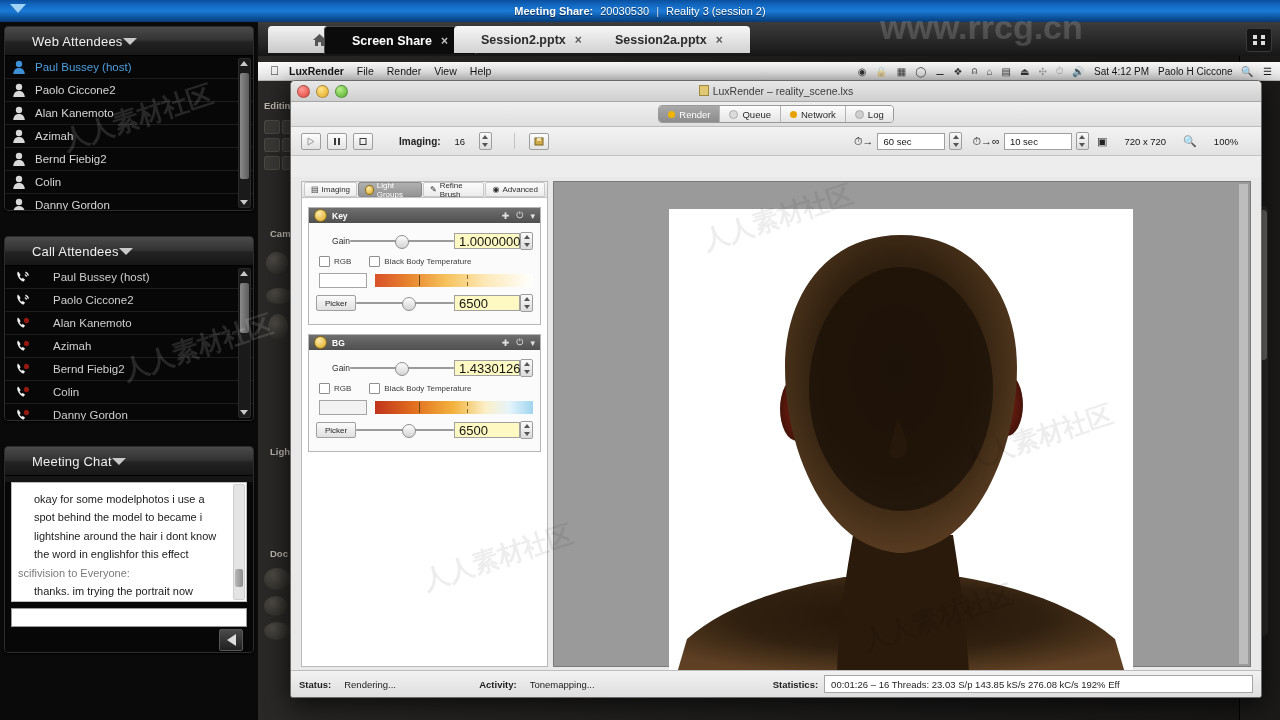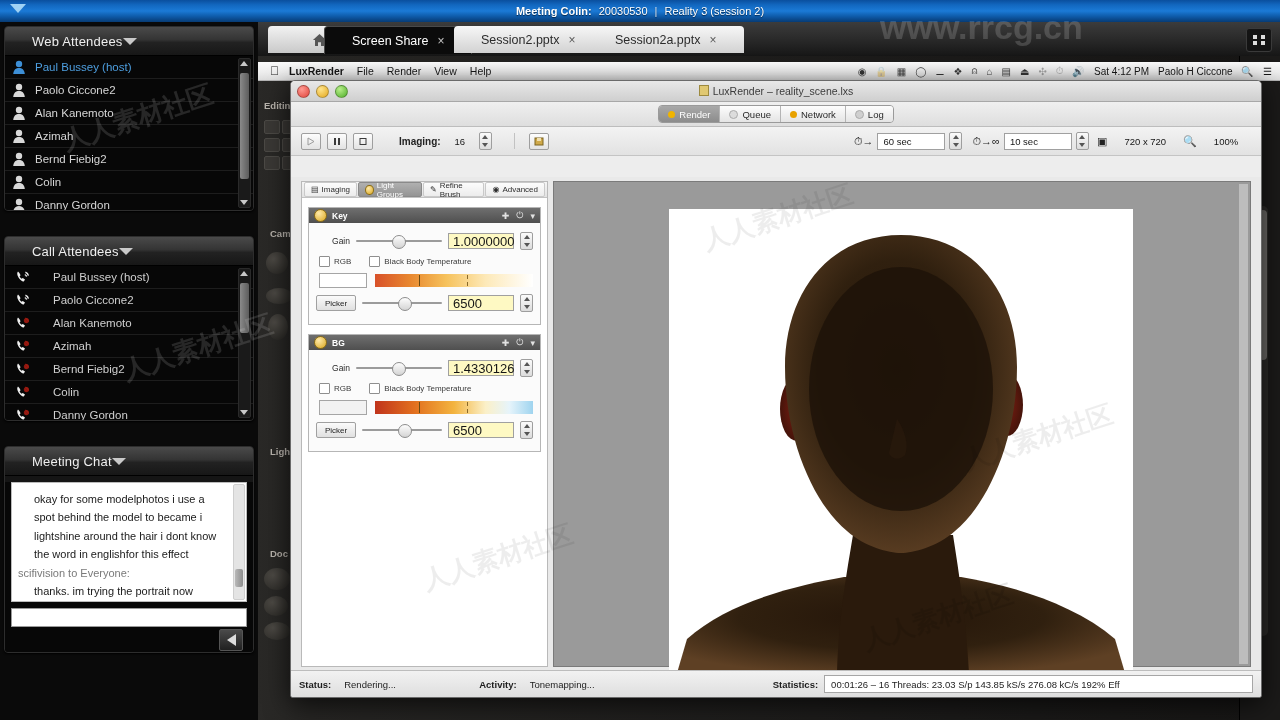--- a/index.html
+++ b/index.html
@@ -46,21 +46,21 @@
   #chat-send{position:absolute;right:10px;bottom:8px;width:22px;height:20px;
     background:linear-gradient(to bottom,#4a4a4a,#202020);border:1px solid #555;border-radius:2px;
     display:flex;align-items:center;justify-content:center;}
   #chat-send i{width:0;height:0;border-top:6px solid transparent;border-bottom:6px solid transparent;border-right:9px solid #dcdcdc;display:block;}
 
   
   #sharearea{position:absolute;left:258px;top:22px;width:1022px;height:698px;background:#111;}
   #tabbar{position:absolute;left:0;top:0;width:1022px;height:34px;
     background:linear-gradient(to bottom,#3c3c3c,#262626 60%,#161616);border-bottom:1px solid #000;}
   .tab{position:absolute;top:4px;height:27px;display:flex;align-items:center;gap:9px;padding:0 27px;
-    border-radius:4px 4px 0 0;font-size:12.5px;}
+    border-radius:4px 4px 0 0;font-size:12.5px;font-weight:bold;}
   .tab.home{left:10px;width:48px;justify-content:center;
     background:linear-gradient(to bottom,#f2f2f2,#c9c9c9);}
   .tab.active{background:#0b0b0b;color:#fff;border:1px solid #4a4a4a;border-bottom:none;}
   .tab.inactive{background:linear-gradient(to bottom,#f7f7f7,#d2d2d2);color:#2c2c2c;}
   .tab .x{font-size:12px;opacity:.75;}
   .home-ico{width:15px;height:14px;display:block;}
   #expand-btn{position:absolute;right:8px;top:6px;width:24px;height:22px;background:#141414;border:1px solid #3a3a3a;border-radius:3px;
     display:flex;align-items:center;justify-content:center;}
 
   
@@ -121,21 +121,21 @@
   .lgtabs{height:15px;background:linear-gradient(to bottom,#f5f5f5,#e2e2e2);border-bottom:1px solid #c2c2c2;display:flex;align-items:center;gap:1px;padding:0 2px;}
   .lgtab{display:flex;align-items:center;gap:3px;font-size:8px;color:#2d2d2d;padding:0 6px;height:13px;border:1px solid #c9c9c9;border-radius:2px;
     background:linear-gradient(to bottom,#fcfcfc,#ececec);}
   .lgtab.on{background:linear-gradient(to bottom,#b0b0b0,#949494);color:#fff;border-color:#8a8a8a;}
 
   .lgroup{margin:9px 6px 0 6px;border:1px solid #b6b6b6;background:#fbfbfb;}
   .lghead{height:15px;background:linear-gradient(to bottom,#6f6f6f,#4f4f4f);display:flex;align-items:center;padding:0 5px;gap:5px;}
   .lghead .nm{font-size:8.5px;color:#fff;font-weight:bold;}
   .lghead .acts{margin-left:auto;display:flex;gap:7px;align-items:center;color:#e2e2e2;font-size:9px;}
   .bulb{width:11px;height:11px;border-radius:50%;background:radial-gradient(circle at 35% 30%,#ffe9a8,#d9a721);border:1px solid #8c6d14;}
-  .lgrow{display:flex;align-items:center;gap:6px;padding:3px 7px;}
+  .lgrow{display:flex;align-items:center;padding:3px 7px;}
   .lgrow .lab{font-size:8.5px;color:#2c2c2c;width:34px;text-align:right;}
   .slider{flex:1;height:14px;position:relative;}
   .slider .trk{position:absolute;left:0;right:0;top:6px;height:2px;background:#9b9b9b;border-radius:1px;}
   .slider .kn{position:absolute;top:1px;width:12px;height:12px;border-radius:50%;background:linear-gradient(to bottom,#fdfdfd,#d4d4d4);border:1px solid #8d8d8d;}
   .valbox{width:56px;height:14px;border:1px solid #a0a0a0;background:#fef9c3;font-size:13px;display:flex;align-items:center;padding:0 4px;color:#151515;}
   .chk{width:9px;height:9px;border:1px solid #8f8f8f;background:#fff;border-radius:1px;display:inline-block;}
   .cklab{font-size:8px;color:#3a3a3a;}
   .swatch{width:46px;height:13px;border:1px solid #a5a5a5;background:#fff;}
   .tempbar{flex:1;height:13px;position:relative;}
   .pickbtn{width:38px;height:14px;border:1px solid #a0a0a0;border-radius:2px;background:linear-gradient(to bottom,#fbfbfb,#e0e0e0);
@@ -156,21 +156,21 @@
   .wm.dk{color:rgba(0,0,0,.07);}
   #wm-url{position:absolute;left:880px;top:8px;font-size:34px;font-weight:bold;color:rgba(255,255,255,.16);z-index:25;
     font-family:"Liberation Sans",sans-serif;}
 </style>
 </head>
 <body>
 
 <div id="topbar">
   <div id="collapse-arrow"></div>
   <div class="tb-center">
-    <span class="tb-label">Meeting Colin:</span>
+    <span class="tb-label">Meeting Share:</span>
     <span>20030530</span>
     <span class="tb-sep">|</span>
     <span>Reality 3 (session 2)</span>
   </div>
 </div>
 
 <div id="leftcol">
 
   <div class="panel">
     <div class="panel-head">

